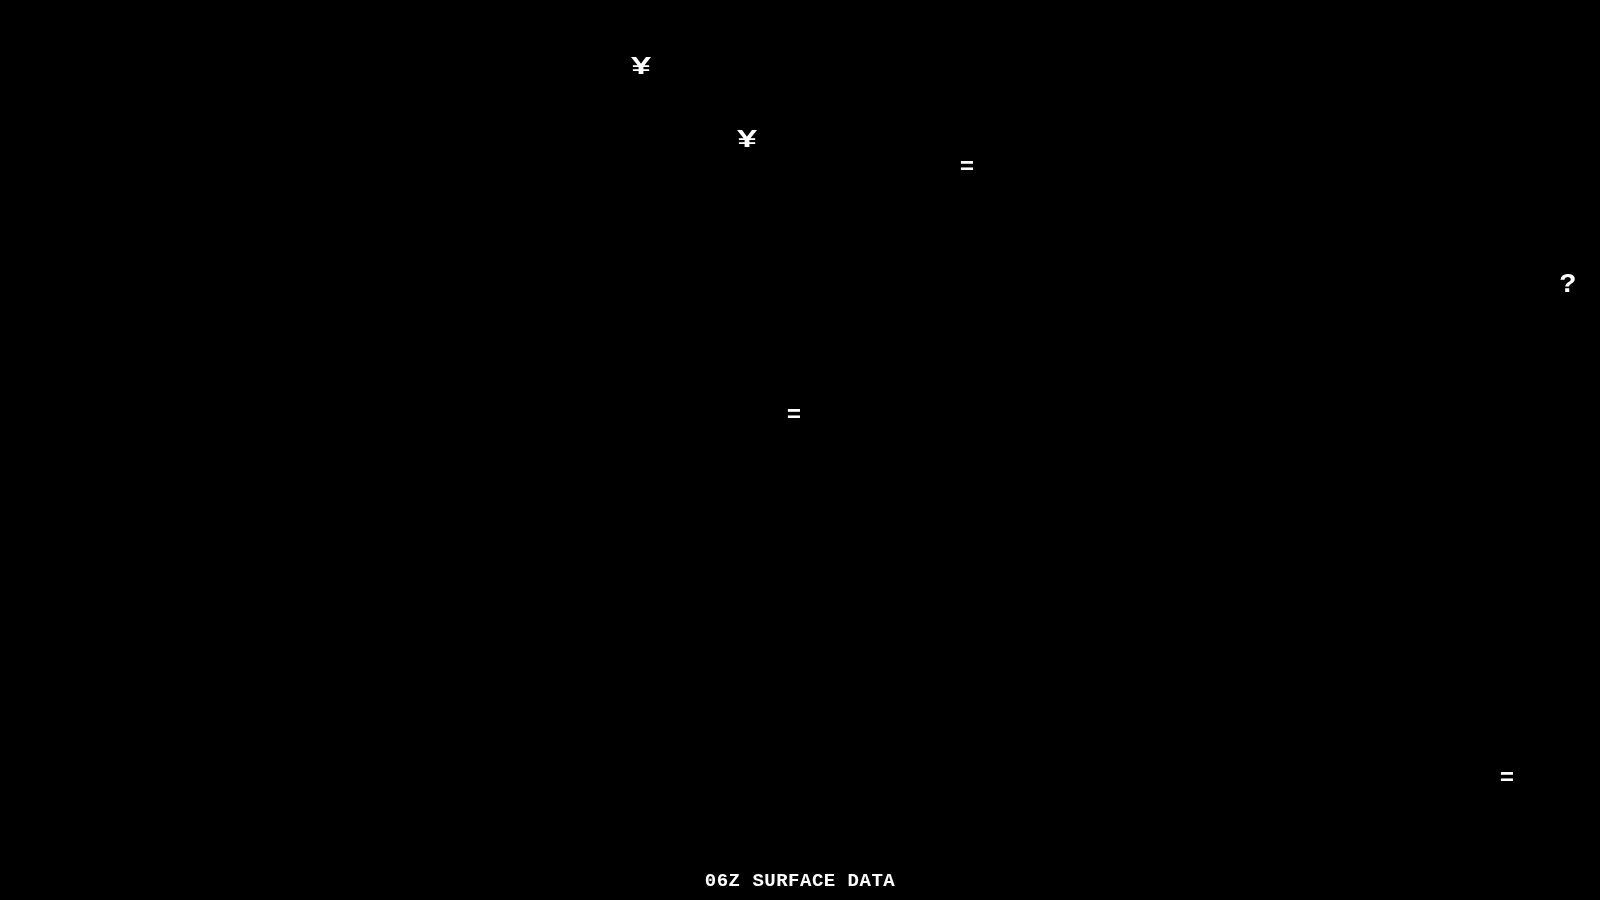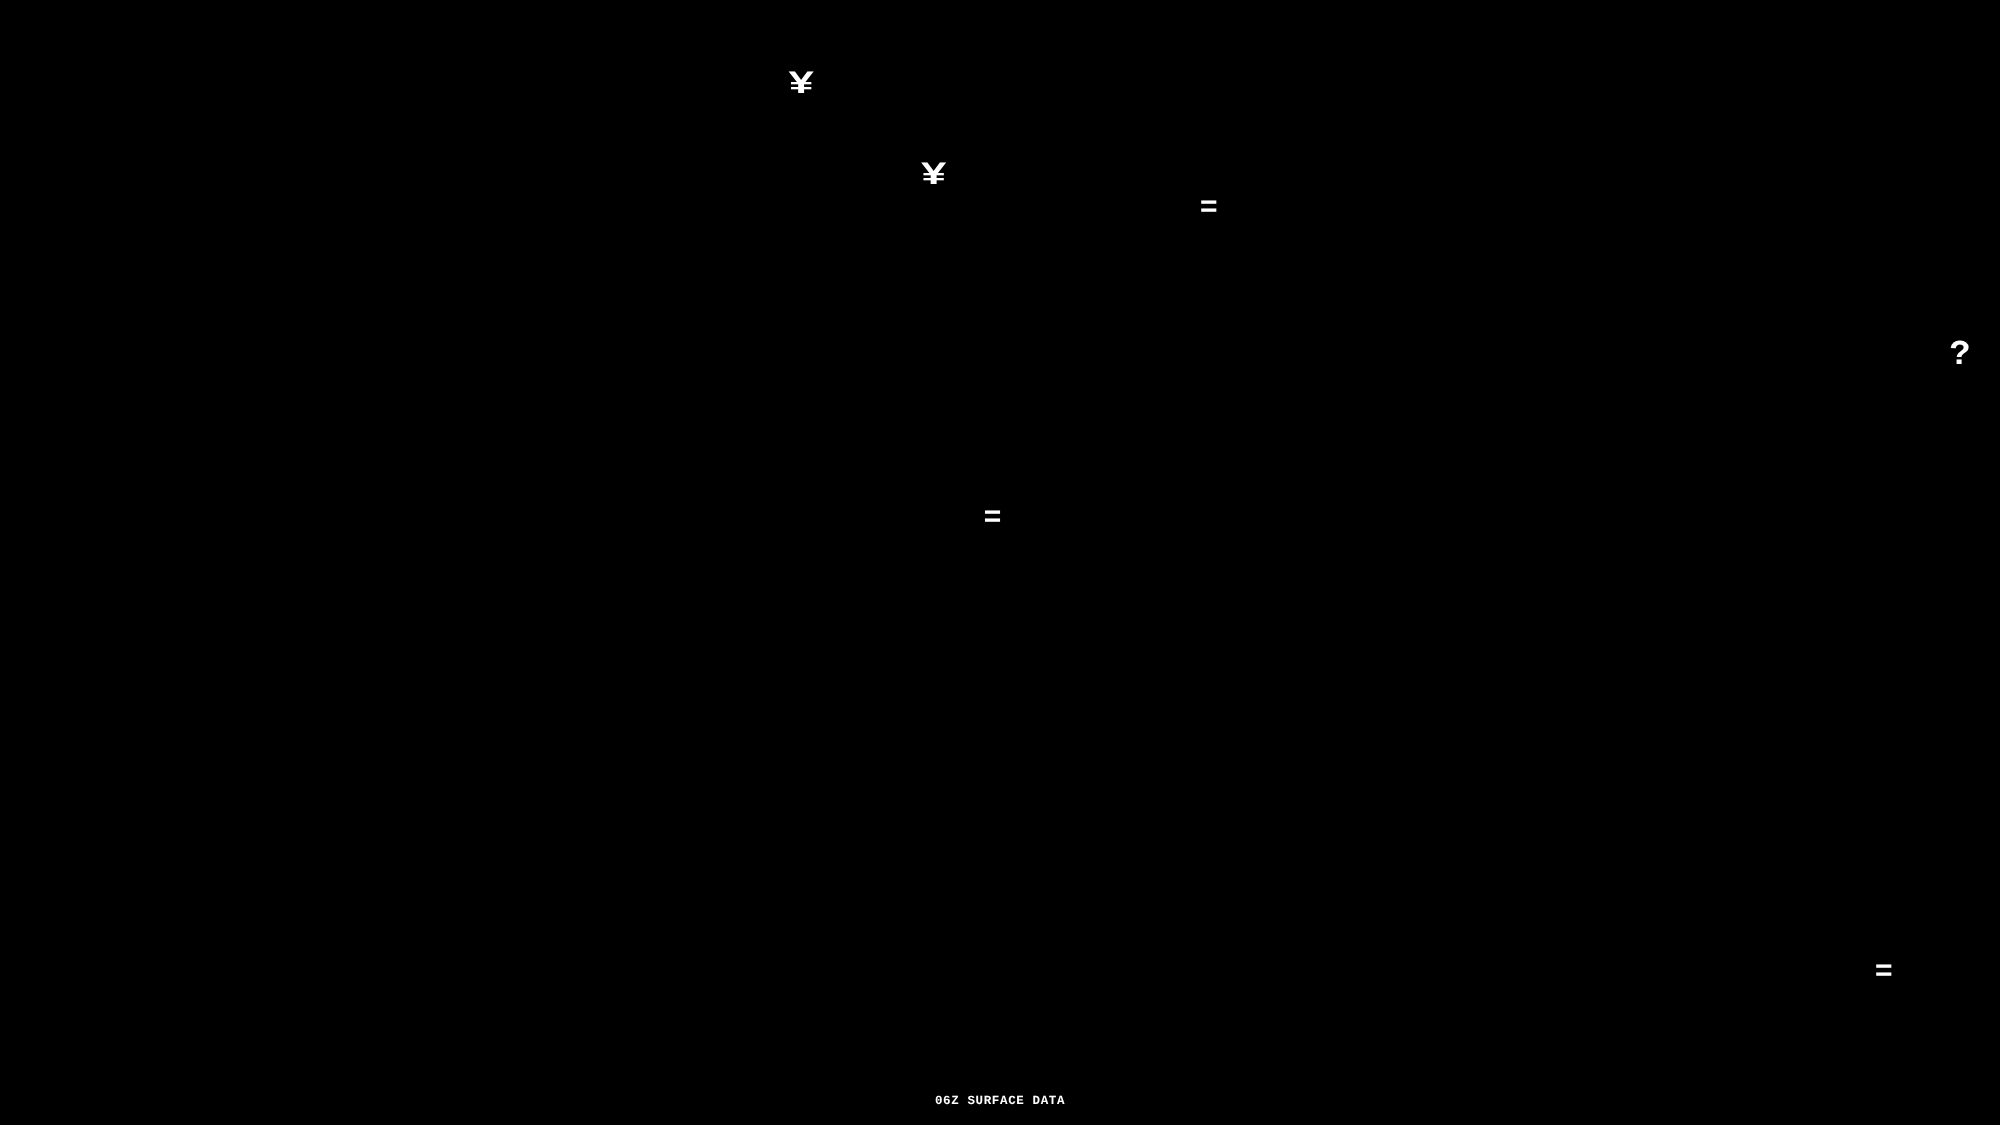--- a/index.html
+++ b/index.html
@@ -36,21 +36,21 @@
   .sym-mist    { font-size: 24px; }
   .sym-unknown { font-size: 28px; }
   .plot-title {
     position: absolute;
     left: 800px;
     top: 874px;
     transform: translateX(-50%);
     color: #ffffff;
     font-family: "Liberation Mono", monospace;
     font-weight: bold;
-    font-size: 10px;
+    font-size: 19px;
     line-height: 15px;
     letter-spacing: 0.5px;
     white-space: nowrap;
   }
 </style>
 </head>
 <body>
 
 <div class="screen">
   <div class="symbol-layer" id="symbol-layer">

